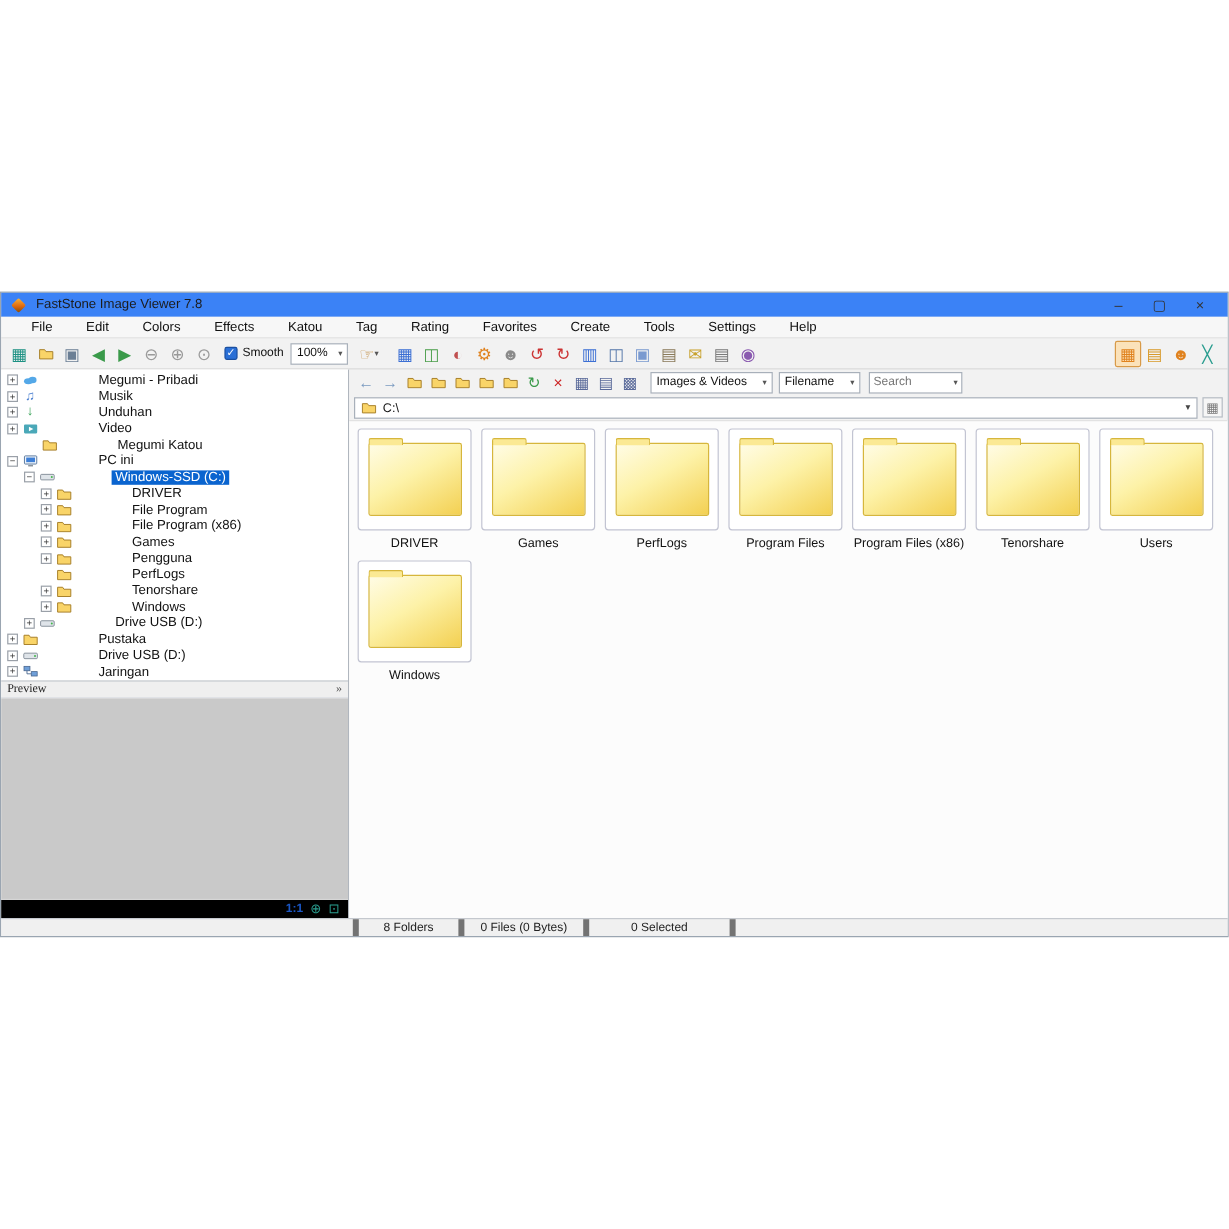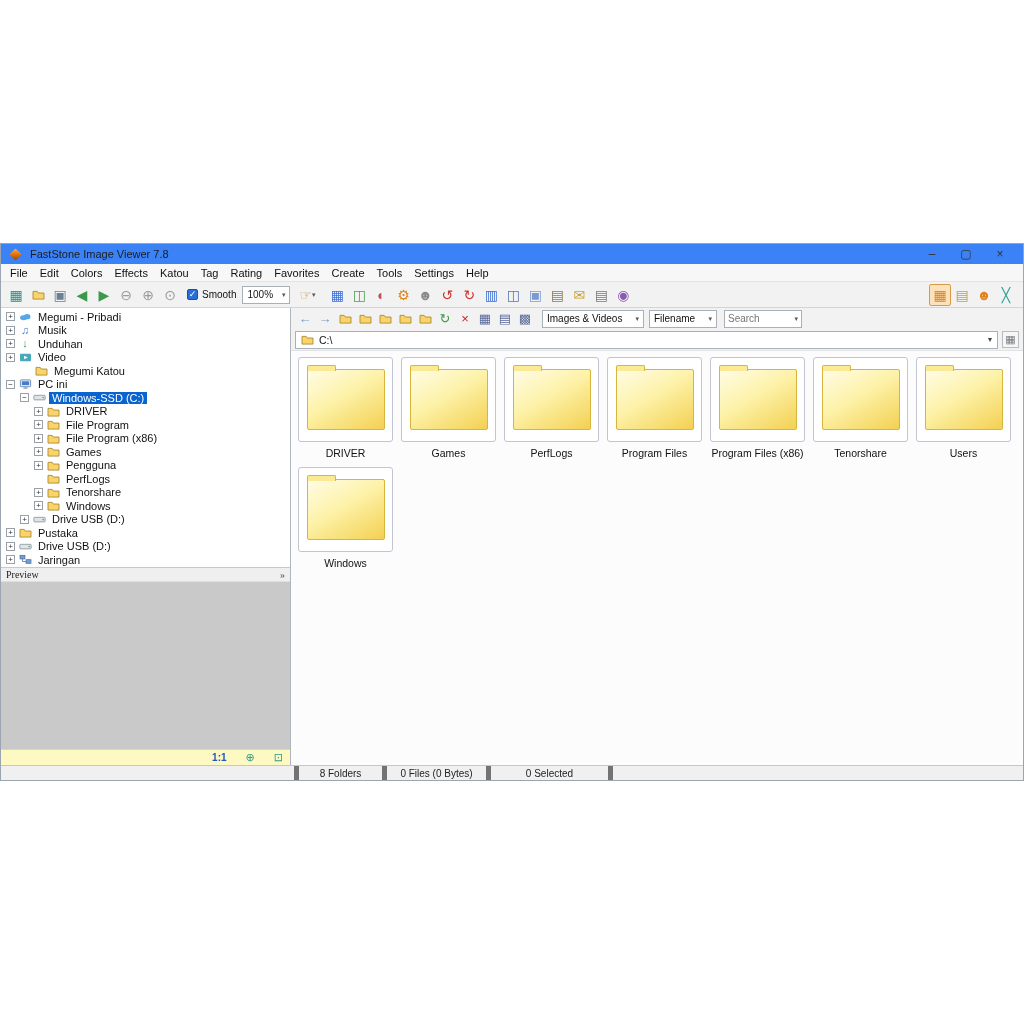--- a/index.html
+++ b/index.html
@@ -11,21 +11,21 @@
 
   
   .titlebar { height:20px; flex:0 0 20px; background:#3b82f6; display:flex; align-items:center; padding:0 6px; }
   .app-logo { width:11px; height:11px; background:linear-gradient(135deg,#f8b63c,#e06a10 55%,#8a4a00); border-radius:2px; transform:rotate(45deg) scale(.8); margin:0 9px 0 3px; flex:0 0 auto; }
   .title-text { font-size:11px; color:#1c1c1c; }
   .win-controls { margin-left:auto; display:flex; }
   .win-btn { width:34px; text-align:center; font-size:12px; color:#333; line-height:20px; }
 
   
   .menubar { height:17px; flex:0 0 17px; background:#f7f7f7; display:flex; align-items:center; padding:0 3px; font-size:11px; color:#111; }
-  .menu-item { padding:0 6px; }
+  .menu-item { padding:0 6px;margin-left:16px; }
 
   
   .toolbar { height:27px; flex:0 0 27px; background:#f2f2f2; border-top:1px solid #e3e3e3; border-bottom:1px solid #d4d4d4;
     display:flex; align-items:center; padding:0 4px; }
   .tb-icon { width:22px; height:22px; display:inline-flex; align-items:center; justify-content:center; font-size:14px; border-radius:2px; flex:0 0 auto; }
   .tb-icon.selected { border:1px solid #d89a48; background:#fbe2ba; }
   .tb-group { display:inline-flex; align-items:center; }
   .caret { font-size:7px; color:#555; }
   .smooth { display:flex; align-items:center; gap:4px; font-size:10px; margin:0 6px 0 6px; color:#111; }
   .checkbox { width:11px; height:11px; background:#2a6fd6; border:1px solid #1b4fa0; color:#fff; font-size:9px; line-height:9px; text-align:center; border-radius:2px; }
@@ -37,28 +37,28 @@
   
   .main { flex:1; display:flex; min-height:0; }
 
   
   .left-panel { width:290px; flex:0 0 290px; border-right:1px solid #b0b6be; background:#fff; display:flex; flex-direction:column; }
   .tree { flex:1; overflow:hidden; background:#fff; padding-top:2px; }
   .tree-row { display:flex; align-items:center; height:13.5px; font-size:11px; white-space:nowrap; color:#111; }
   .expander { width:9px; height:9px; flex:0 0 9px; border:1px solid #9aa0a8; background:#fff; font-size:8px; line-height:7px; text-align:center; color:#333; margin-right:3px; }
   .expander.empty { border:none; background:transparent; }
   .tree-icon { width:14px; flex:0 0 14px; display:inline-flex; align-items:center; justify-content:center; margin-right:3px; }
-  .tree-label { padding:0 3px; }
+  .tree-label { padding:0 3px;margin-left:44px; }
   .tree-label.selected { background:#0a64cf; color:#fff; }
 
   .preview-header { height:15px; flex:0 0 15px; background:#efefef; border-top:1px solid #c6cad0; border-bottom:1px solid #dcdfe4;
     display:flex; align-items:center; font-size:10px; padding:0 5px; color:#222;font-family:Liberation Serif, serif; }
   .preview-collapse { margin-left:auto; color:#555; font-size:10px; }
   .preview-area { height:168px; flex:0 0 168px; background:#c9c9c9; border-bottom:1px solid #d6d6d6; }
-  .preview-footer { height:15px; flex:0 0 15px; background:#fef9c3; display:flex; align-items:center; justify-content:flex-end; gap:19px; padding:0 7px; font-size:10px; }
+  .preview-footer { height:15px; flex:0 0 15px; background:#000000; display:flex; align-items:center; justify-content:flex-end; gap:6px; padding:0 7px; font-size:10px; }
   .zoom-ratio { color:#1a56c4; font-weight:bold; }
   .pf-icon { color:#2a9d8f; font-size:11px; }
 
   
   .right-panel { flex:1; display:flex; flex-direction:column; background:#f2f2f2; min-width:0; }
   .browser-toolbar { height:21px; flex:0 0 21px; display:flex; align-items:center; padding:0 4px; }
   .bt-icon { width:20px; height:18px; display:inline-flex; align-items:center; justify-content:center; font-size:13px; flex:0 0 auto; }
   .filter-combo { width:102px; margin-left:7px; }
   .sort-combo { width:68px; margin-left:5px; }
   .search-combo { background:#fff; border:1px solid #a8b0ba; height:18px; display:flex; align-items:center; margin-left:7px; width:78px; padding:0 3px; }

